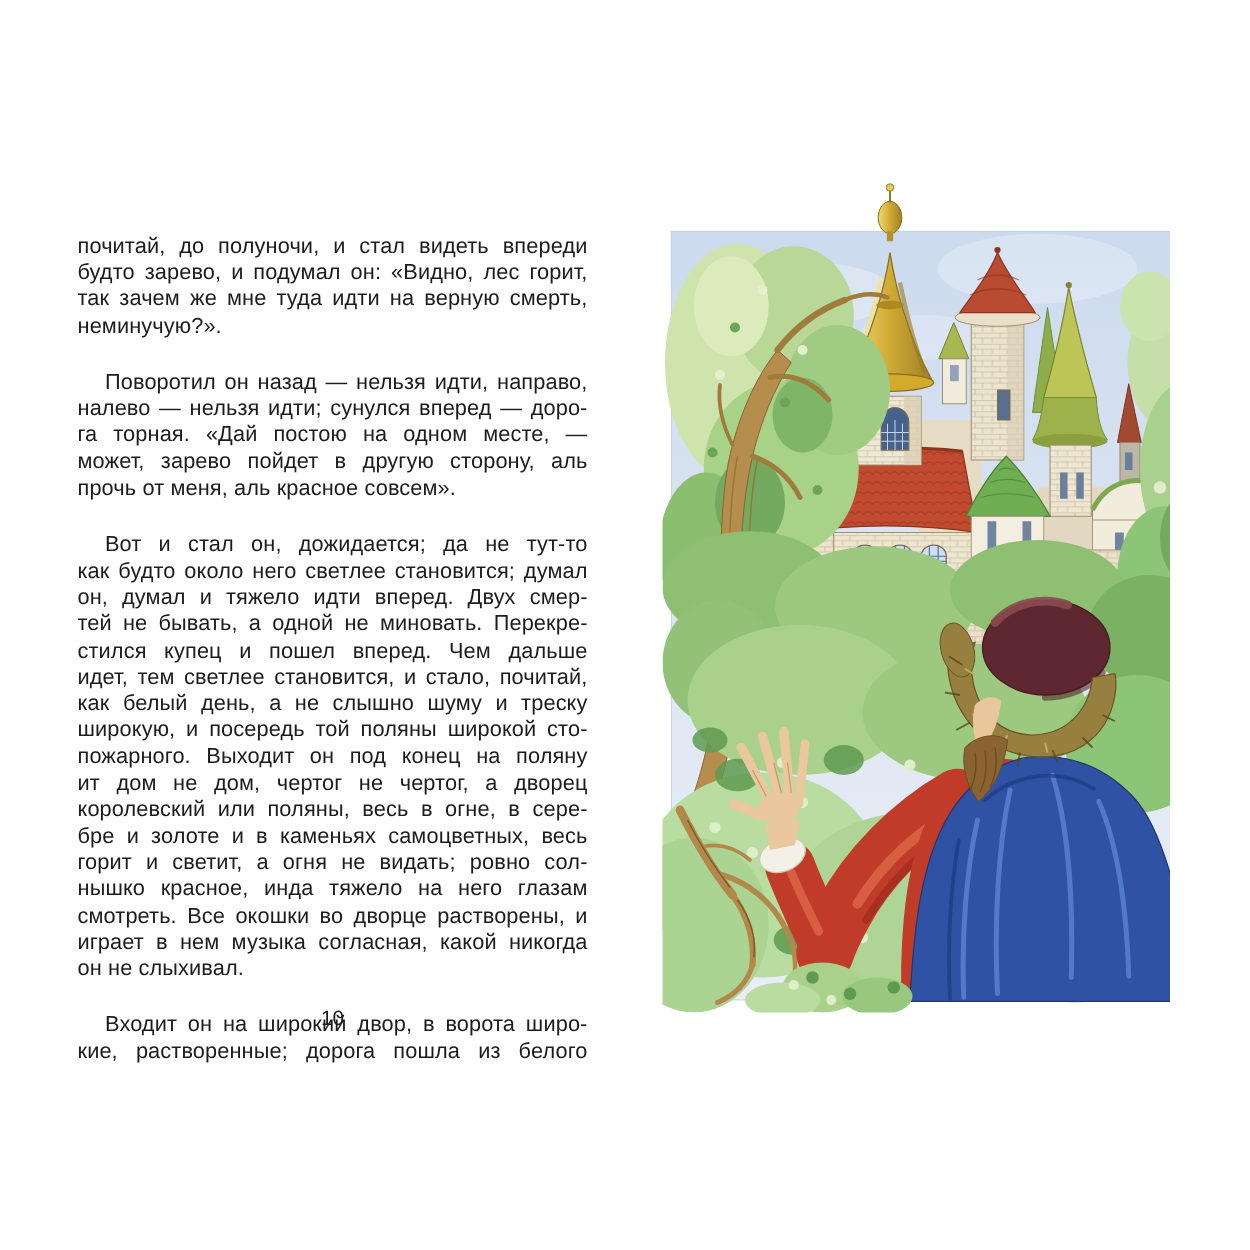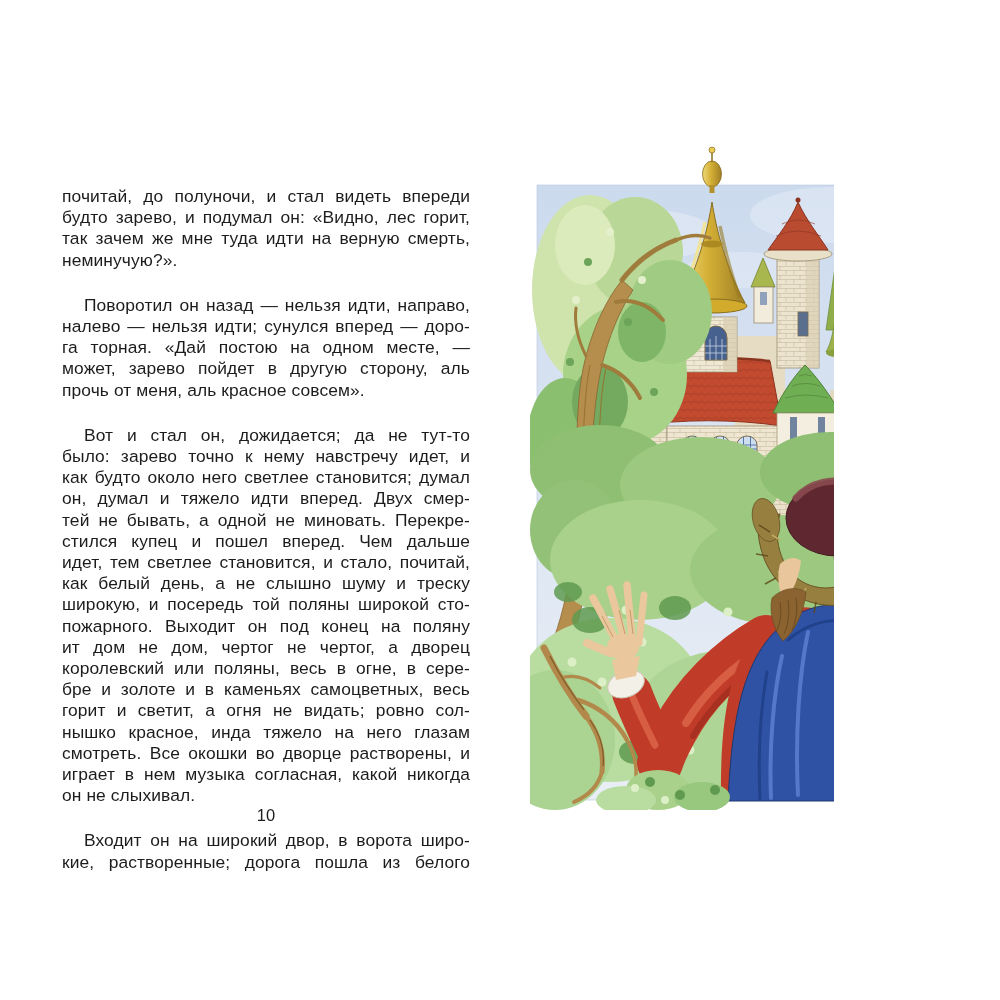--- a/index.html
+++ b/index.html
@@ -1,21 +1,21 @@
 <!DOCTYPE html>
 <html><head>
 <meta charset="utf-8">
 <style>
   html,body{margin:0;padding:0;}
   body{
     width:1000px;height:1000px;background:#ffffff;
     font-family:"Liberation Sans", sans-serif;
     -webkit-font-smoothing:antialiased;
   }
-  .page{position:relative;width:834px;height:1000px;background:#ffffff;overflow:hidden;}
+  .page{position:relative;width:936px;height:1000px;background:#ffffff;overflow:hidden;}
   .text-column{
     position:absolute;left:62px;top:186px;width:408px;
     color:#1c1c1c;font-size:17.4px;line-height:21.2px;font-weight:400;
     letter-spacing:0.1px;
   }
   .para{margin:0;padding:0;}
   .line{text-align:justify;text-align-last:justify;}
   .line.last{text-align-last:left;}
   .para.indent .line:first-child{text-indent:22px;margin-top:24px;}
   .page-number{
@@ -39,21 +39,20 @@
       </div>
       <div class="para indent">
         <div class="line">Поворотил он назад — нельзя идти, направо,</div>
         <div class="line">налево — нельзя идти; сунулся вперед — доро-</div>
         <div class="line">га торная. «Дай постою на одном месте, —</div>
         <div class="line">может, зарево пойдет в другую сторону, аль</div>
         <div class="line last">прочь от меня, аль красное совсем».</div>
       </div>
       <div class="para indent">
         <div class="line">Вот и стал он, дожидается; да не тут-то</div>
-        <div class="line">было: зарево точно к нему навстречу идет, и</div>
         <div class="line">как будто около него светлее становится; думал</div>
         <div class="line">он, думал и тяжело идти вперед. Двух смер-</div>
         <div class="line">тей не бывать, а одной не миновать. Перекре-</div>
         <div class="line">стился купец и пошел вперед. Чем дальше</div>
         <div class="line">идет, тем светлее становится, и стало, почитай,</div>
         <div class="line">как белый день, а не слышно шуму и треску</div>
         <div class="line">широкую, и посередь той поляны широкой сто-</div>
         <div class="line">пожарного. Выходит он под конец на поляну</div>
         <div class="line">ит дом не дом, чертог не чертог, а дворец</div>
         <div class="line">королевский или поляны, весь в огне, в сере-</div>

